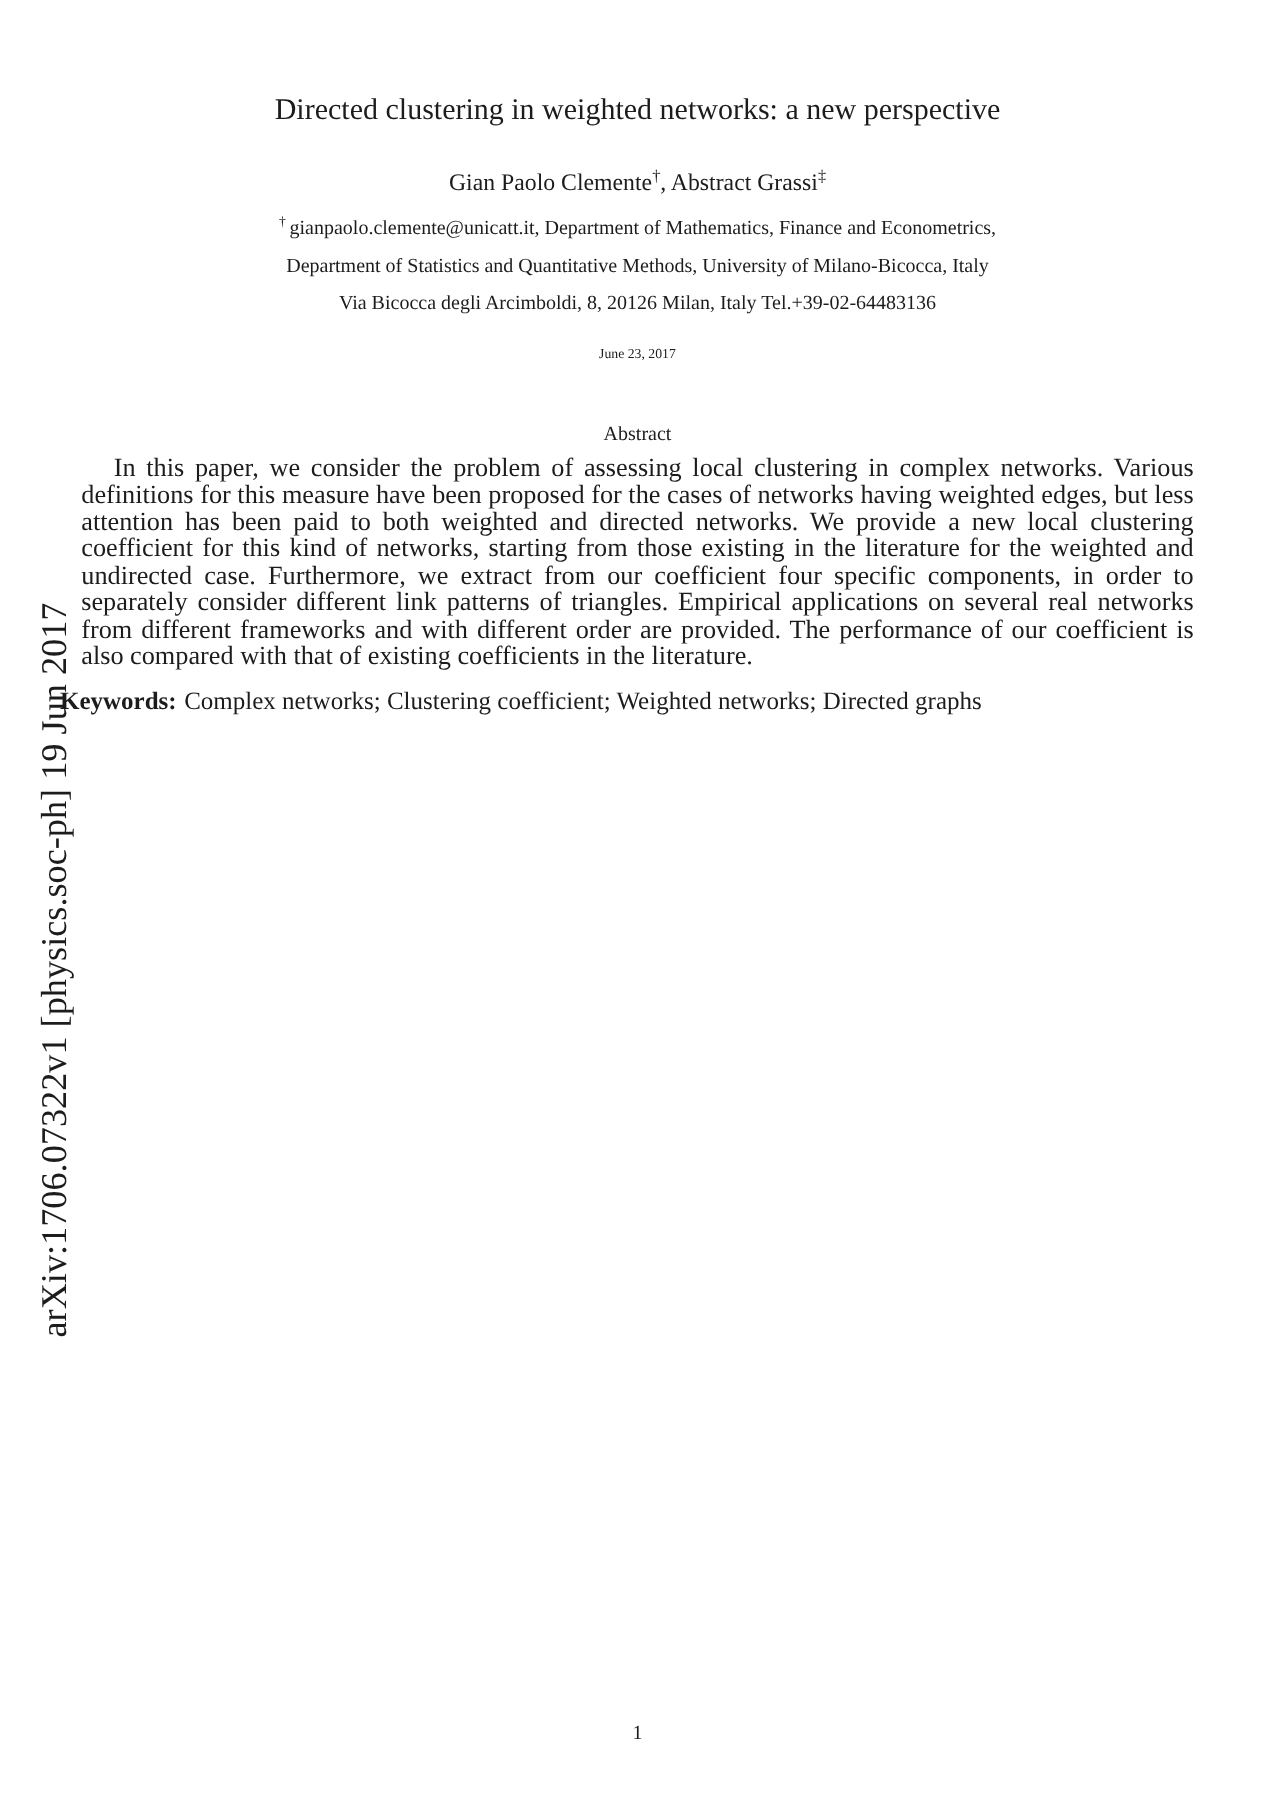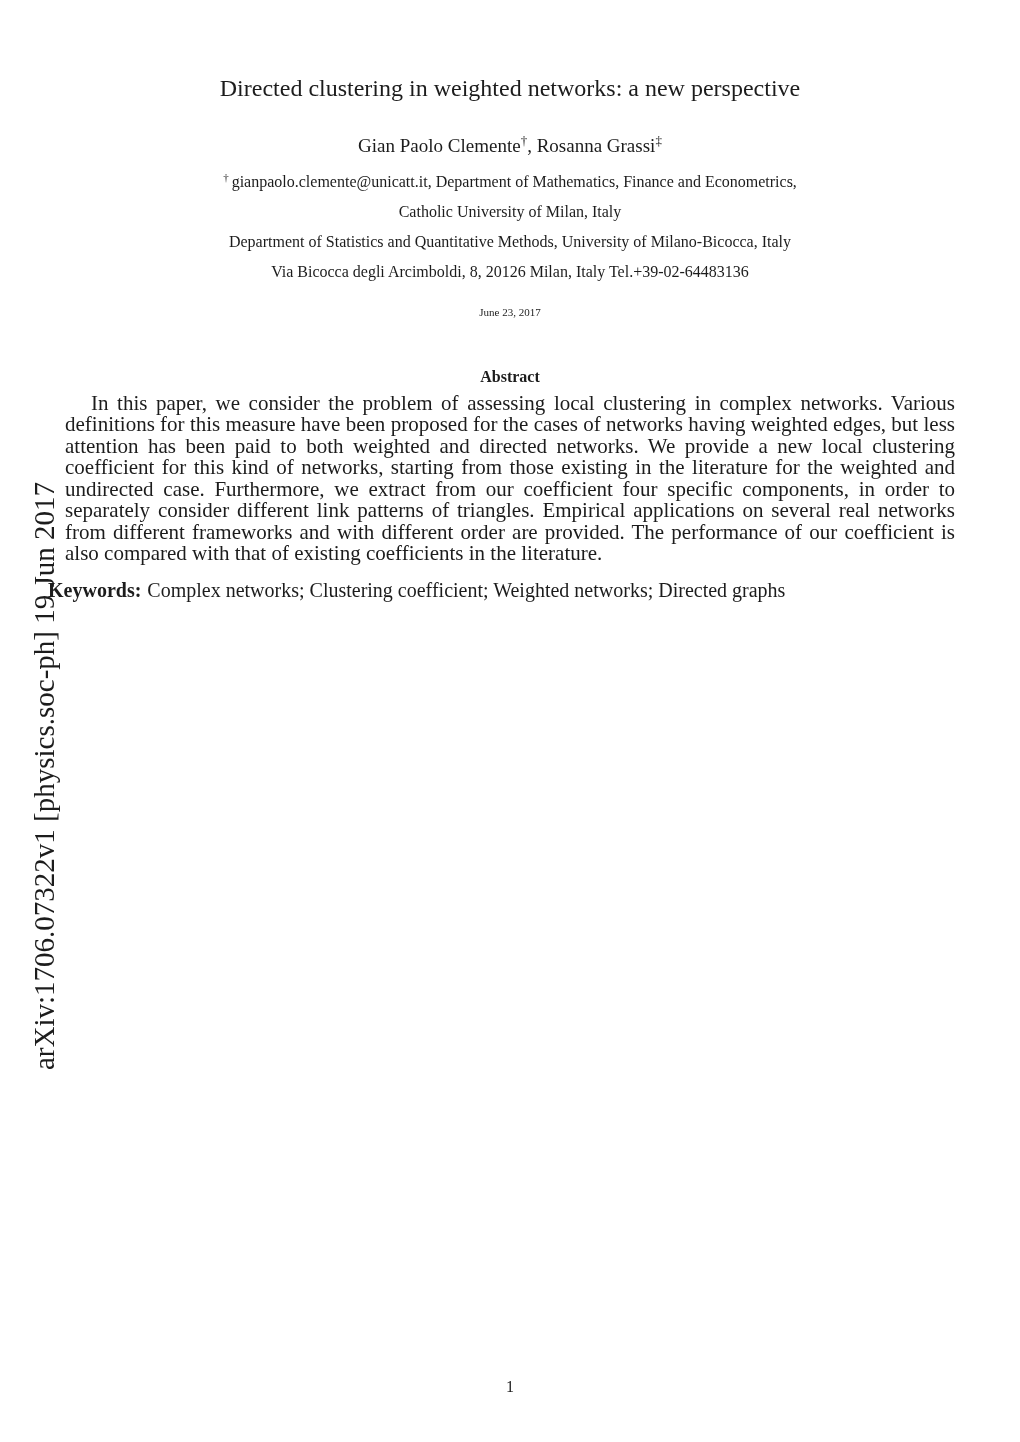--- a/index.html
+++ b/index.html
@@ -57,21 +57,21 @@
   }
   .date {
     margin-top: 16px;
     text-align: center;
     font-size: 11px;
     line-height: 22px;
   }
   .abstract-heading {
     margin-top: 44px;
     text-align: center;
-    font-weight: bold;
+    font-weight: normal;
     font-size: 16px;
     line-height: 20px;
   }
   .abstract-text {
     margin: 6px 17px 0 17px;
     font-size: 21px;
     line-height: 21.5px;
     text-align: justify;
     text-indent: 26px;
   }
@@ -111,25 +111,24 @@
 <body>
 
 <div class="page">
 
   <div class="watermark">arXiv:1706.07322v1 [physics.soc-ph] 19 Jun 2017</div>
 
   <div class="content">
 
     <h1 class="title">Directed clustering in weighted networks: a new perspective</h1>
 
-    <div class="authors"><span>Gian Paolo Clemente</span><sup>†</sup><span>, </span><span>Rosanna Grassi</span><sup>‡</sup></div>
+    <div class="authors"><span>Gian Paolo Clemente</span><sup>†</sup><span>, </span><span>Abstract Grassi</span><sup>‡</sup></div>
 
     <div class="affiliations">
       <div class="affil-line"><sup>†</sup><span>gianpaolo.clemente@unicatt.it, Department of Mathematics, Finance and Econometrics,</span></div>
-      <div class="affil-line"><sup></sup><span>Catholic University of Milan, Italy</span></div>
       <div class="affil-line"><sup></sup><span>Department of Statistics and Quantitative Methods, University of Milano-Bicocca, Italy</span></div>
       <div class="affil-line"><sup></sup><span>Via Bicocca degli Arcimboldi, 8, 20126 Milan, Italy Tel.+39-02-64483136</span></div>
     </div>
 
     <div class="date">June 23, 2017</div>
 
     <div class="abstract-heading">Abstract</div>
 
     <p class="abstract-text">In this paper, we consider the problem of assessing local clustering in complex networks. Various definitions for this measure have been proposed for the cases of networks having weighted edges, but less attention has been paid to both weighted and directed networks. We provide a new local clustering coefficient for this kind of networks, starting from those existing in the literature for the weighted and undirected case. Furthermore, we extract from our coefficient four specific components, in order to separately consider different link patterns of triangles. Empirical applications on several real networks from different frameworks and with different order are provided. The performance of our coefficient is also compared with that of existing coefficients in the literature.</p>
 

